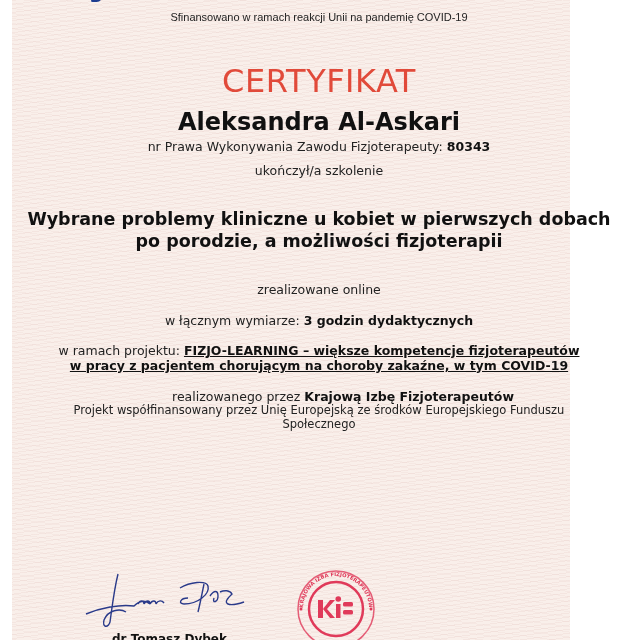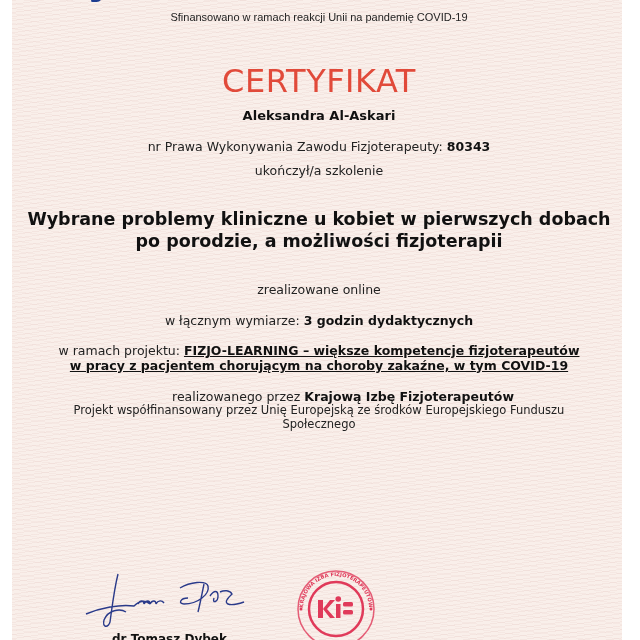--- a/index.html
+++ b/index.html
@@ -1,26 +1,26 @@
 <!DOCTYPE html>
 <html><head>
 <meta charset="utf-8">
 <style>
   html, body { margin:0; padding:0; }
   body { width:640px; height:640px; background:#ffffff; position:relative; overflow:hidden;
          font-family:"DejaVu Sans", sans-serif; color:#111; }
-  .sheet { position:absolute; left:12px; top:0; width:610px; height:640px;
+  .sheet { position:absolute; left:12px; top:0; width:558px; height:640px;
            background-color:#f9efea;
            background-image: repeating-linear-gradient(172deg, rgba(230,200,195,0.25) 0px, rgba(230,200,195,0.25) 1px, transparent 1px, transparent 4px),
                              repeating-linear-gradient(8deg, rgba(230,200,195,0.18) 0px, rgba(230,200,195,0.18) 1px, transparent 1px, transparent 5px); }
   .eu-flag-corner { position:absolute; left:80px; top:-6px; width:10px; height:8px; background:#1d3c8f; border-radius:0 0 4px 2px; transform:skewX(-20deg); }
   .line { position:absolute; left:0; width:614px; text-align:center; }
   .funding { top:11px; font-family:"Liberation Sans", sans-serif; font-size:11px; color:#222; }
   .title { top:62px; font-size:32px; color:#e14a3a; letter-spacing:0.5px; }
-  .name { top:108px; font-size:13px; font-weight:bold; color:#111; }
+  .name { top:108px; font-size:24px; font-weight:bold; color:#111; }
   .license { top:139px; font-size:12.5px; color:#222; }
   .license b { font-weight:bold; color:#111;margin-top:39px; }
   .completed { top:163px; font-size:12.5px; color:#222; }
   .course { top:208px; font-size:17.5px; font-weight:bold; line-height:22px; color:#111; }
   .mode { top:282px; font-size:12.5px; color:#222; }
   .hours { top:313px; font-size:12.5px; color:#222; }
   .hours b { font-weight:bold; color:#111; }
   .project { top:343px; font-size:12.5px; line-height:15px; color:#222; }
   .project b { font-weight:bold; color:#111;text-decoration:underline; }
   .org { top:389px; font-size:12.5px; color:#222;padding-left:24px; }

